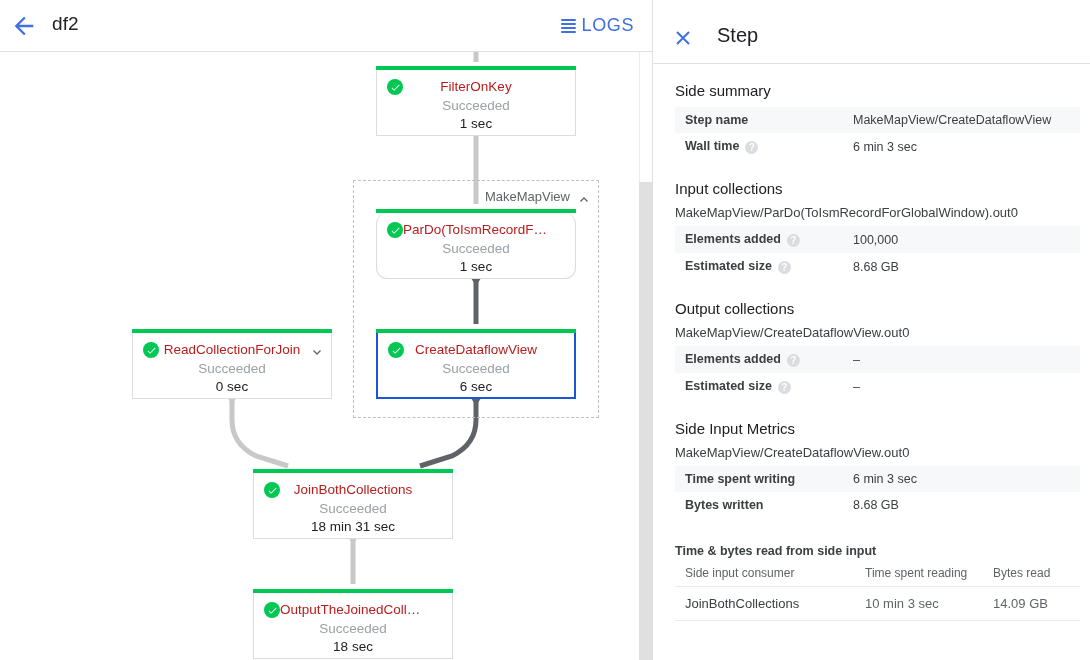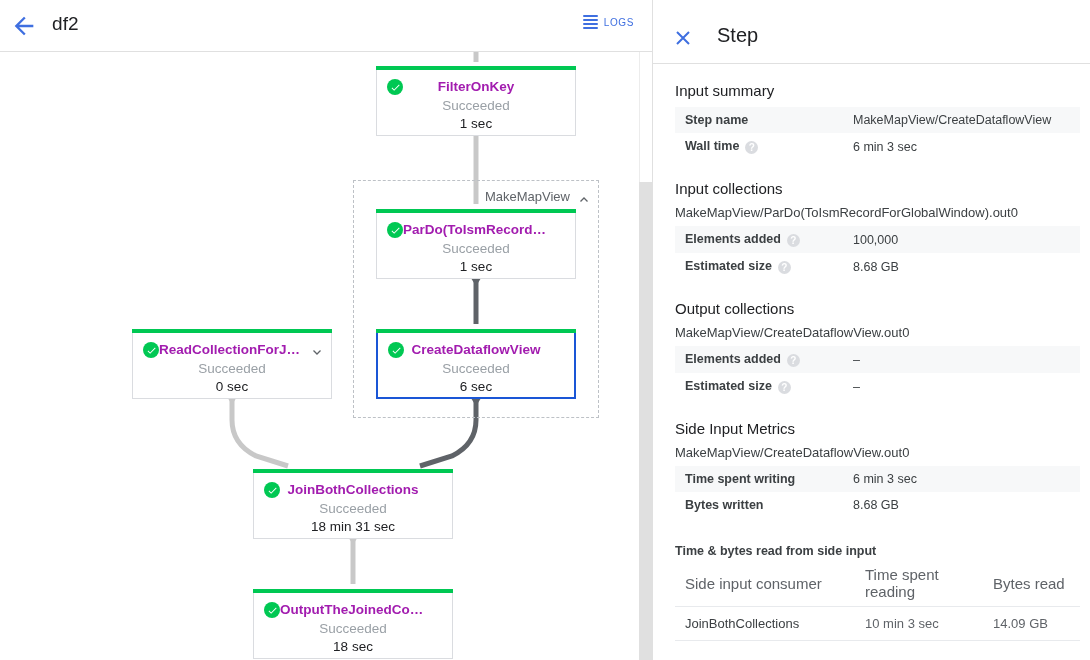--- a/index.html
+++ b/index.html
@@ -31,21 +31,21 @@
   }
   #job-title {
     position: absolute; left: 52px; top: 13px;
     font-size: 19px; color: #202124; letter-spacing: .1px;
   }
   #logs-btn {
     position: absolute; right: 18px; top: 15px;
     display: flex; align-items: center; gap: 6px;
     color: #3f6fe0; cursor: pointer;
   }
-  #logs-btn .lbl { font-size: 10px; font-weight: 500; letter-spacing: .6px; }
+  #logs-btn .lbl { font-size: 18px; font-weight: 500; letter-spacing: .6px; }
   .hamburger { display:flex; flex-direction:column; justify-content:center; gap:2px; width:15px; }
   .hamburger i { display:block; height:2px; background:#3f6fe0; border-radius:1px; }
 
   #graph-canvas {
     position: absolute; left: 0; top: 52px; width: 652px; height: 608px;
     background: #ffffff;
   }
   #edges { position: absolute; left:0; top:0; width: 652px; height: 608px; }
 
   
@@ -67,21 +67,21 @@
   }
   .node.selected .topbar-green { left: -2px; right: -2px; top: -4px; }
   .node .check {
     position: absolute; left: 10px; top: 9px;
     width: 16px; height: 16px; border-radius: 50%;
     background: #00c853;
     display: flex; align-items: center; justify-content: center;
   }
   .node .check svg { display:block; }
   .node .nname {
-    font-size: 13.5px; font-weight: bold; color: #a21caf;
+    font-size: 13.5px; font-weight: normal; color: #b91c1c;
     padding: 9px 26px 0 26px; line-height: 16px;
     white-space: nowrap; overflow: hidden; text-overflow: ellipsis;
   }
   .node .nstatus { font-size: 13.5px; color: #9aa0a6; line-height: 18px; margin-top: 2px; }
   .node .ntime   { font-size: 13.5px; color: #202124; line-height: 18px; }
   .node .chev {
     position: absolute; right: 8px; top: 11px; width: 12px; height: 12px;
     cursor: pointer;
   }
 
@@ -141,21 +141,21 @@
   .help-icon {
     display: inline-block; width: 13px; height: 13px; border-radius: 50%;
     background: #dadce0; color: #ffffff; font-size: 10px; line-height: 13px;
     text-align: center; margin-left: 6px; vertical-align: -1px; font-weight: bold;
     cursor: pointer;
   }
 
   .sub-title { font-size: 12.5px; font-weight: bold; color: #3c4043; margin: 26px 0 0 0; }
   table.grid { width: 100%; border-collapse: collapse; table-layout: fixed; margin-top: 2px; }
   table.grid th {
-    font-size: 15px; font-weight: 400; color: #5f6368; text-align: left;
+    font-size: 12px; font-weight: 400; color: #5f6368; text-align: left;
     padding: 6px 6px 6px 10px; border-bottom: 1px solid #e8eaed;
   }
   table.grid td {
     font-size: 13px; color: #3c4043; padding: 9px 6px 9px 10px;
     border-bottom: 1px solid #e8eaed;
   }
   table.grid th.num, table.grid td.num { text-align: left; }
 </style>
 </head>
 <body>
@@ -217,21 +217,21 @@
         <div class="check">
           <svg width="11" height="11" viewBox="0 0 24 24" fill="#ffffff">
               <path d="M9 16.17L4.83 12l-1.42 1.41L9 19 21 7l-1.41-1.41z"></path>
             </svg>
         </div>
         <div class="nname">FilterOnKey</div>
         <div class="nstatus">Succeeded</div>
         <div class="ntime">1 sec</div>
       </div>
 
-      <div class="node" style="left:376px; top:161px; width:200px; height:66px;">
+      <div class="node" style="left:376px; top:161px; width:200px; height:66px;border-radius:11px;">
         <div class="topbar-green"></div>
         <div class="check">
           <svg width="11" height="11" viewBox="0 0 24 24" fill="#ffffff">
               <path d="M9 16.17L4.83 12l-1.42 1.41L9 19 21 7l-1.41-1.41z"></path>
             </svg>
         </div>
         <div class="nname">ParDo(ToIsmRecordFor…</div>
         <div class="nstatus">Succeeded</div>
         <div class="ntime">1 sec</div>
       </div>
@@ -301,21 +301,21 @@
       <div id="close-btn">
         <svg width="24" height="24" viewBox="0 0 24 24" fill="none" stroke="#3f6fe0" stroke-width="2">
           <path d="M6 6l12 12M18 6L6 18"></path>
         </svg>
       </div>
       <div id="panel-title">Step</div>
     </div>
 
     <div id="panel-body">
 
-      <div class="sec-title">Input summary</div>
+      <div class="sec-title">Side summary</div>
       <table class="kv">
         <tbody>
             <tr class="shade">
           <td class="k"><span>Step name</span></td>
           <td class="v">MakeMapView/CreateDataflowView</td>
         </tr>
         <tr>
           <td class="k"><span>Wall time</span><span class="help-icon">?</span></td>
           <td class="v">6 min 3 sec</td>
         </tr>

